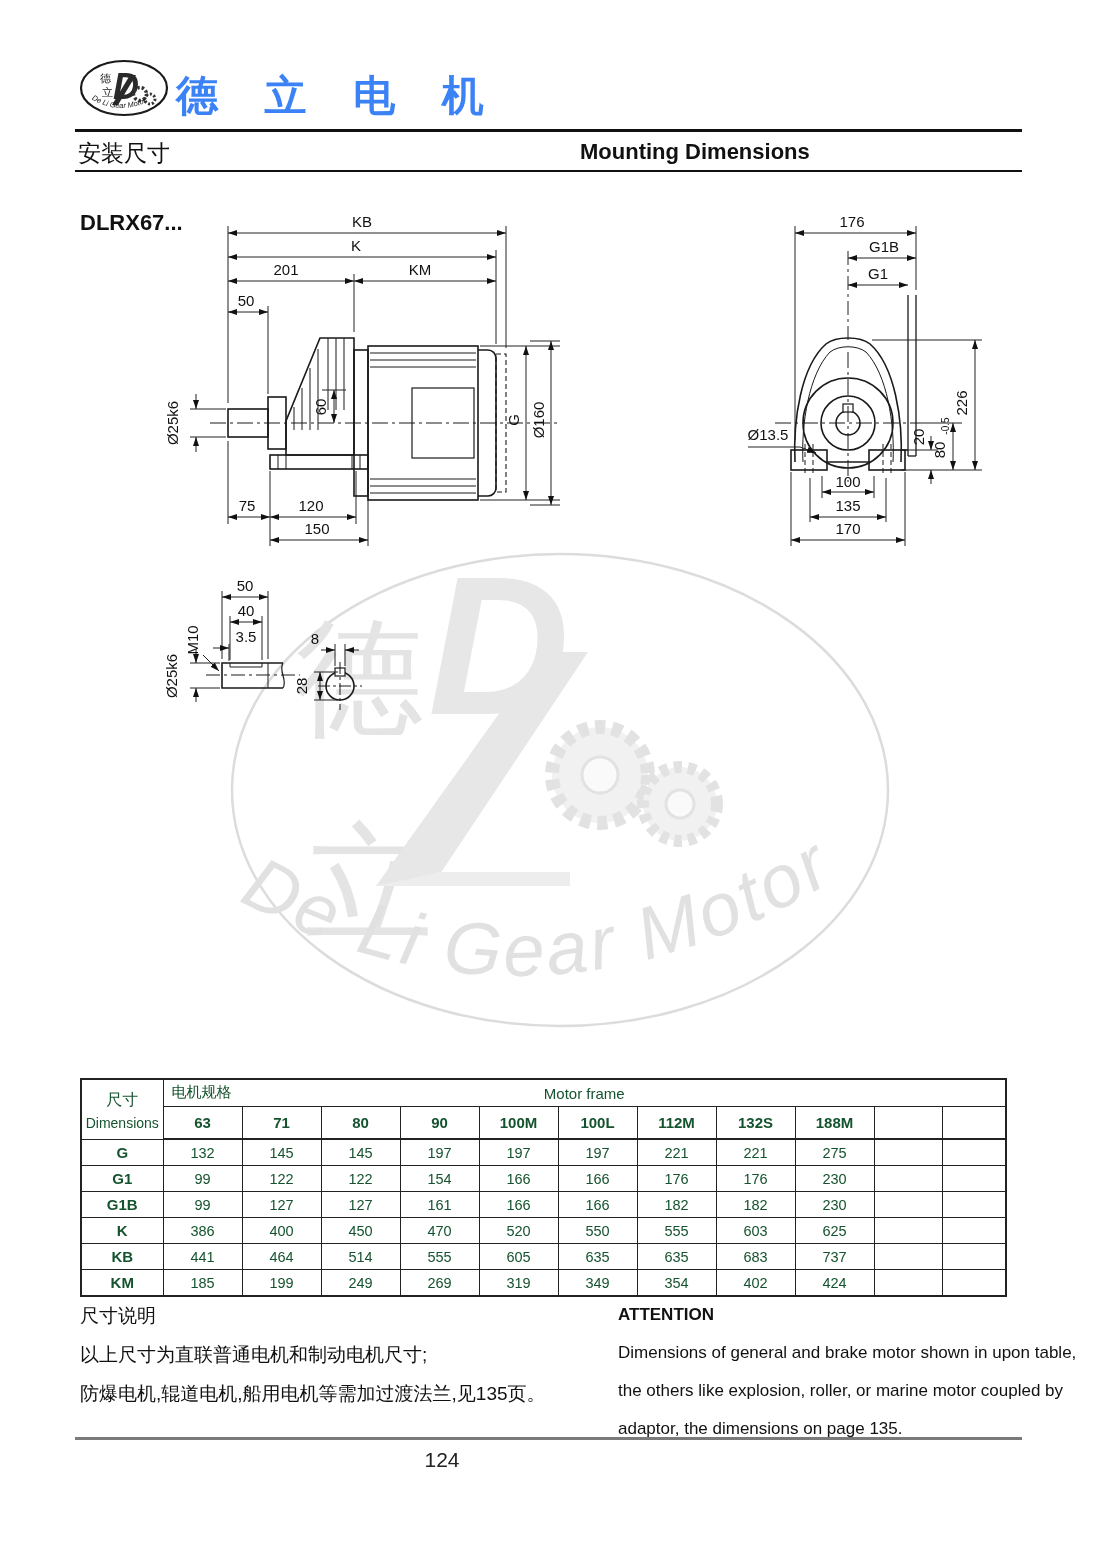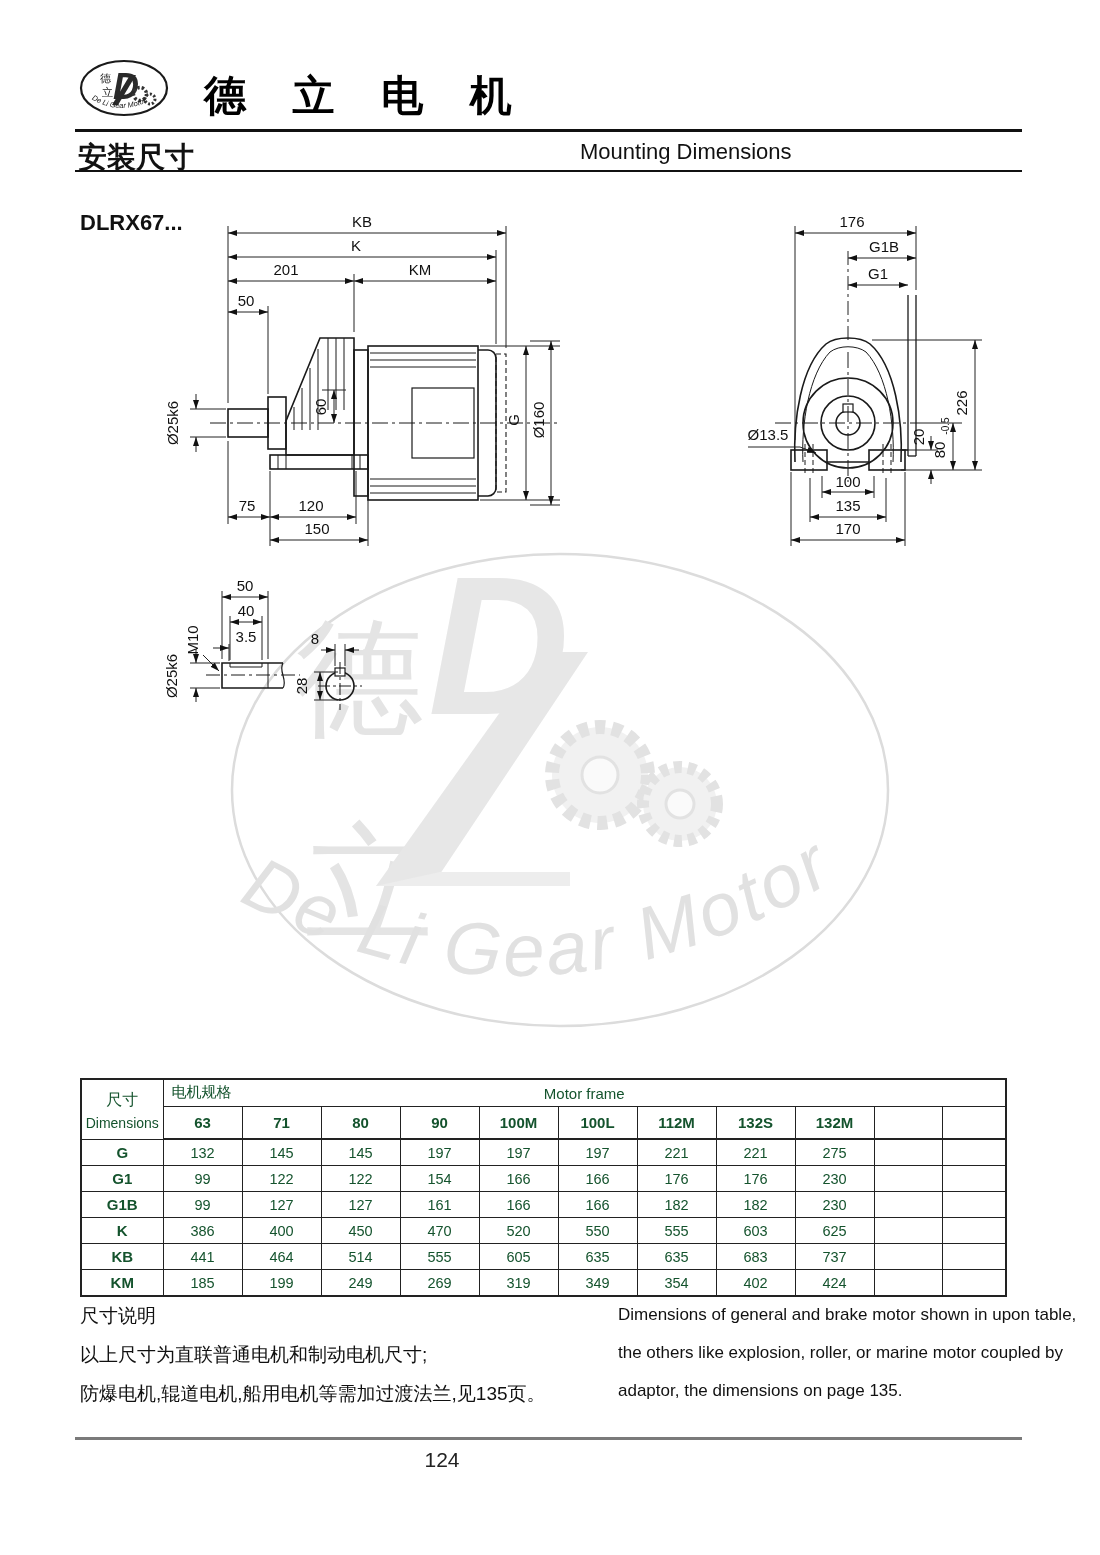--- a/index.html
+++ b/index.html
@@ -4,23 +4,23 @@
 <style>
   html,body{margin:0;padding:0;background:#fff;}
   .page{position:relative;width:1100px;height:1555px;background:#fff;overflow:hidden;
         font-family:"Liberation Sans",sans-serif;color:#111;}
   .rule{position:absolute;left:75px;width:947px;background:#111;}
   .rule-top{top:129px;height:3px;}
   .rule-title{top:170px;height:2px;}
   .rule-footer{top:1437px;height:3px;background:#7a7a7a;}
   .logo{position:absolute;left:78px;top:57px;}
   .brand{position:absolute;left:176px;top:68px;font-family:"DejaVu Serif","Liberation Serif",serif;
-         font-size:42px;font-weight:bold;letter-spacing:16px;color:#000000;margin-left:28px;}
-  .sec-cn{position:absolute;left:78px;top:138px;font-size:29px;font-weight:bold;}
-  .sec-en{position:absolute;left:580px;top:139px;font-size:22px;font-weight:normal;}
+         font-size:42px;font-weight:bold;letter-spacing:16px;color:#3b82f6;}
+  .sec-cn{position:absolute;left:78px;top:138px;font-size:23px;font-weight:normal;}
+  .sec-en{position:absolute;left:580px;top:139px;font-size:22px;font-weight:bold;}
   .model{position:absolute;left:80px;top:210px;font-size:22px;font-weight:bold;}
   .drawing{position:absolute;left:0;top:180px;overflow:visible;}
   .dimtable{position:absolute;left:80px;top:1078px;width:925px;border-collapse:collapse;
             table-layout:fixed;font-size:15px;color:#14532d;}
   .dimtable th,.dimtable td{border:1px solid #222;text-align:center;padding:0;overflow:hidden;}
   .dimtable{border:2px solid #222;}
   .corner{font-weight:normal;}
   .corner .c1{display:block;font-size:16px;line-height:24px;padding-top:4px;}
   .corner .c2{display:block;font-size:14px;line-height:22px;}
   .grouprow th{height:26px;font-weight:normal;}
@@ -312,21 +312,21 @@
       </tr>
       <tr class="framesrow" id="frames-row">
           <th>63</th>
           <th>71</th>
           <th>80</th>
           <th>90</th>
           <th>100M</th>
           <th>100L</th>
           <th>112M</th>
           <th>132S</th>
-          <th>132M</th>
+          <th>188M</th>
           <th></th>
           <th></th>
         </tr>
     </thead>
     <tbody id="dims-tbody">
         <tr>
           <th>G</th>
           <td>132</td>
           <td>145</td>
           <td>145</td>
@@ -411,20 +411,21 @@
         </tr>
       </tbody>
   </table>
 
   <div class="notes-cn">
     <div>尺寸说明</div>
     <div>以上尺寸为直联普通电机和制动电机尺寸;</div>
     <div>防爆电机,辊道电机,船用电机等需加过渡法兰,见135页。</div>
   </div>
   <div class="notes-en">
+    <div class="ttl">ATTENTION</div>
     <div>Dimensions of general and brake motor shown in upon table,</div>
     <div>the others like explosion, roller, or marine motor coupled by</div>
     <div>adaptor, the dimensions on page 135.</div>
   </div>
 
   <div class="rule rule-footer"></div>
   <div class="pageno">124</div>
 </div>
 
 </body></html>

